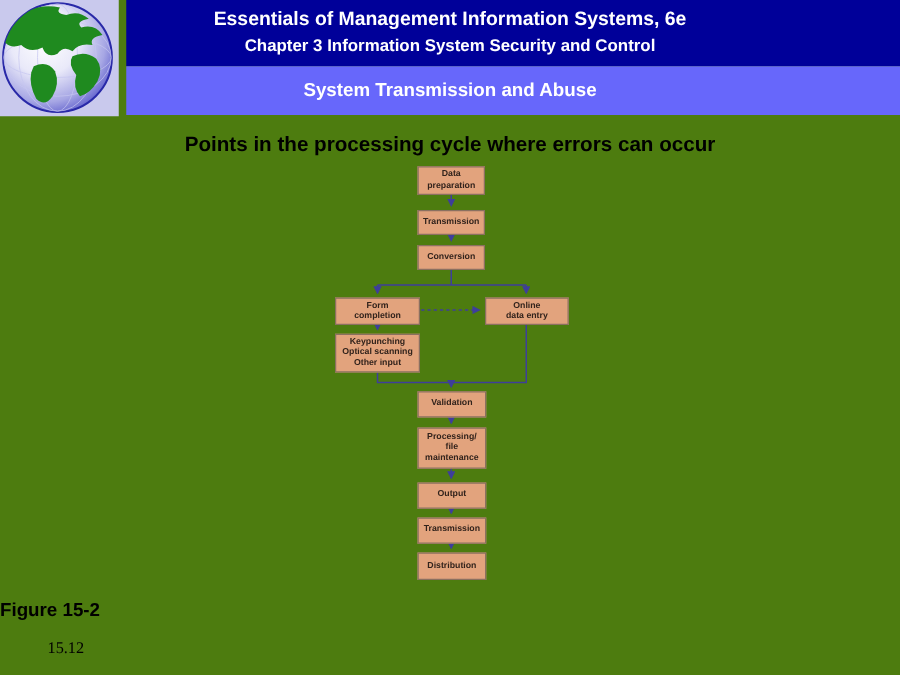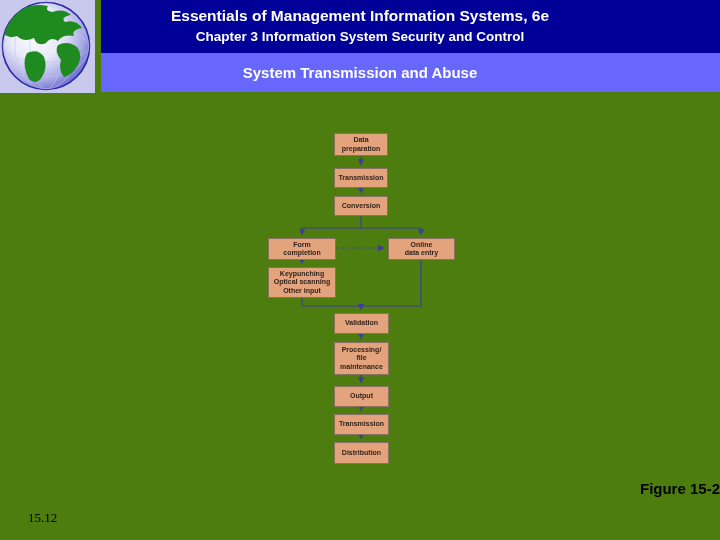--- a/index.html
+++ b/index.html
@@ -18,22 +18,22 @@
   .slide-title { position:absolute; left:0; right:0; top:107px; text-align:center; color:#000000; font-weight:bold; font-size:16.5px; line-height:19px; }
 
   
   .node { position:absolute; background:#e2a37d; border:1px solid #8a7060; box-sizing:border-box;
           display:flex; align-items:center; justify-content:center; text-align:center;
           color:#32231c; font-weight:bold; font-size:7px; line-height:8.5px; }
   .node span { white-space:pre-line; }
 
   .connectors { position:absolute; left:0; top:0; width:720px; height:540px; pointer-events:none; }
 
-  .figure-caption { position:absolute; left:0; right:0; top:480px; text-align:right; color:#000000; font-weight:bold; font-size:15px; }
-  .page-number { position:absolute; left:28px; top:510px; color:#000000; font-size:13px; font-family:"Liberation Serif", serif; }
+  .figure-caption { position:absolute; left:0; right:0; top:480px; text-align:left; color:#000000; font-weight:bold; font-size:15px; }
+  .page-number { position:absolute; left:38px; top:510px; color:#000000; font-size:13px; font-family:"Liberation Serif", serif; }
 </style>
 </head>
 <body>
 
 <div id="slide">
 
   <div class="band-navy"></div>
   <div class="band-peri"></div>
 
   <div class="globe-panel">
@@ -61,20 +61,21 @@
         <path d="M58,45 Q68,40 77,47 Q83,55 78,65 Q72,75 64,77 Q58,70 61,60 Q54,51 58,45 Z"></path>
         <path d="M27,53 Q38,48 44,57 Q48,67 42,77 Q36,86 29,79 Q23,68 25,58 Z"></path>
       </g>
     </svg>
   </div>
 
   <div class="hdr-line1">Essentials of Management Information Systems, 6e</div>
   <div class="hdr-line2">Chapter 3 Information System Security and Control</div>
   <div class="hdr-section">System Transmission and Abuse</div>
 
+  <div class="slide-title">Points in the processing cycle where errors can occur</div>
 
   <svg class="connectors" viewBox="0 0 720 540">
     <defs>
       <marker id="arrow" markerWidth="5.5" markerHeight="5.5" refX="4.2" refY="2.75" orient="auto">
         <path d="M0,0 L5.5,2.75 L0,5.5 Z" fill="#3e3e9b"></path>
       </marker>
     </defs>
     <g fill="none" stroke-width="1.2" stroke="#3e3e9b">
       <path d="M361,156 L361,164" marker-end="url(#arrow)"></path>
       <path d="M361,188 L361,192" marker-end="url(#arrow)"></path>

